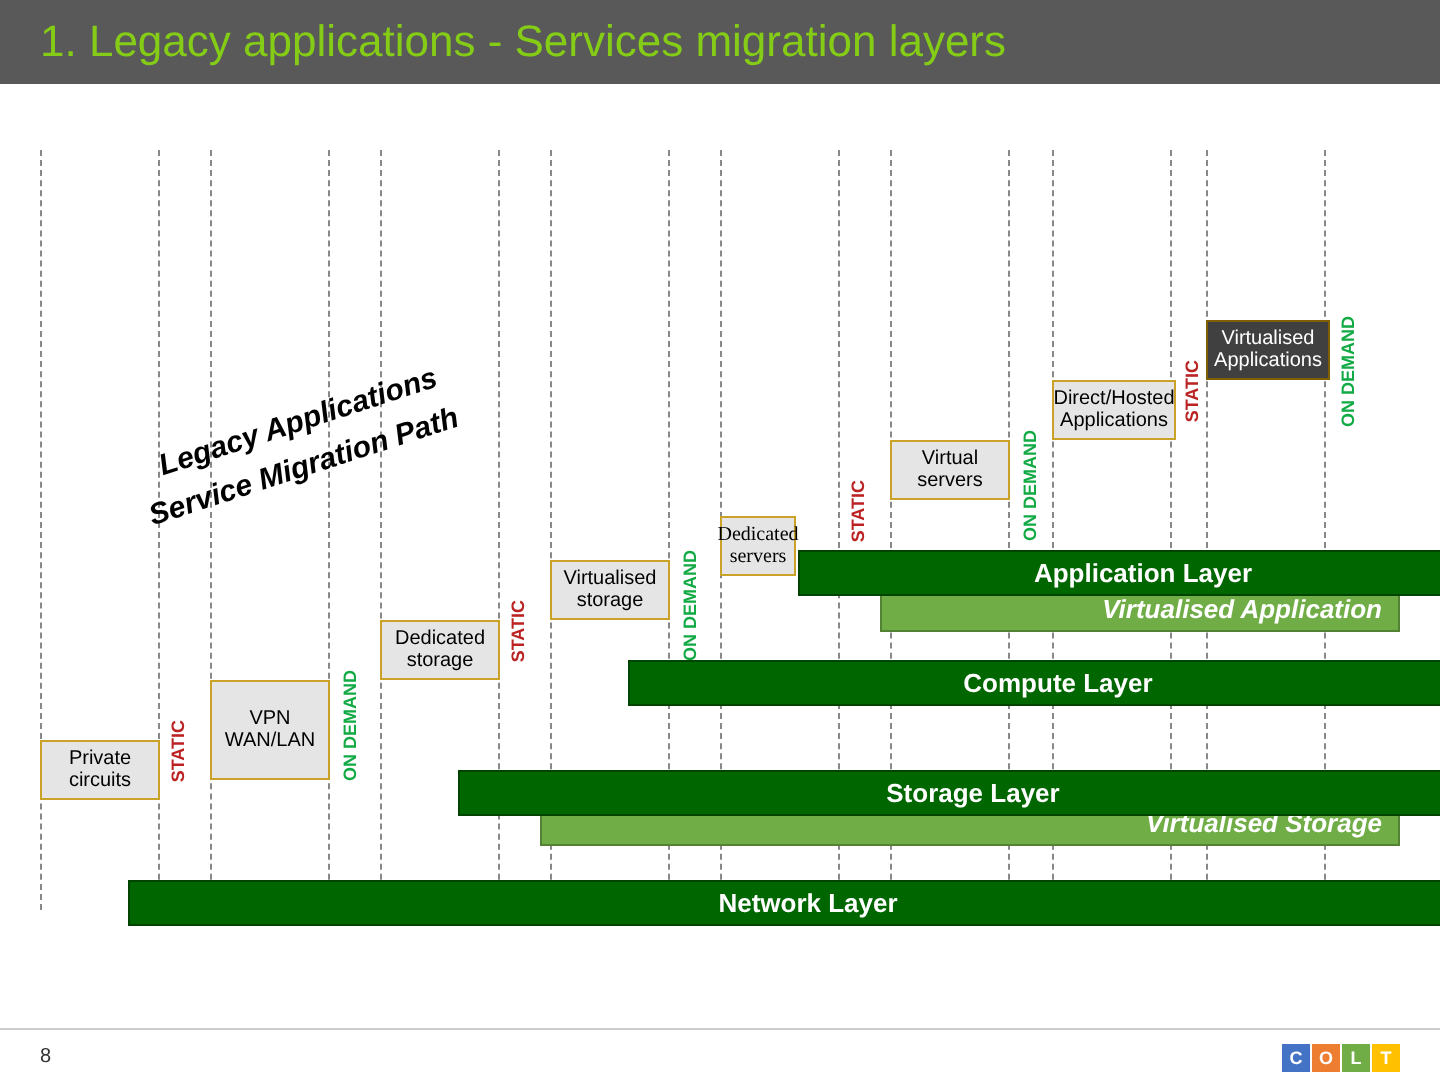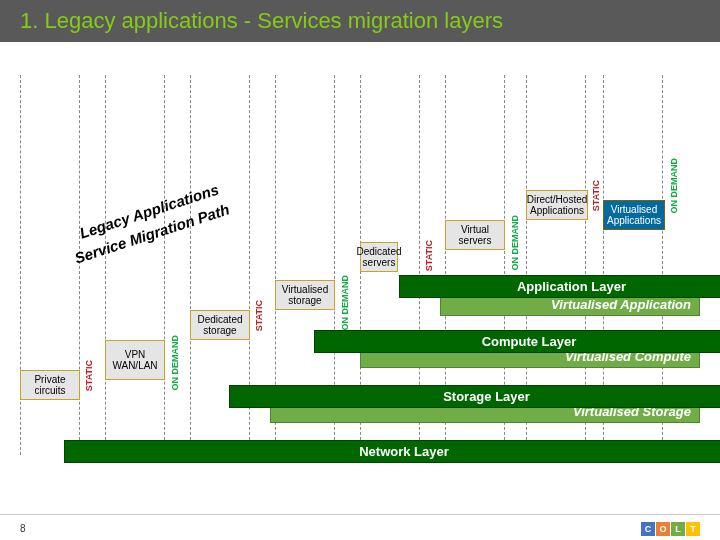--- a/index.html
+++ b/index.html
@@ -10,21 +10,21 @@
   .canvas { position: absolute; top: 50px; left: 0; width: 720px; height: 440px; }
   
   .dashed-col { position: absolute; border-left: 1px dashed #888; border-right: 1px dashed #888; top: 25px; height: 380px; }
   
   .vlabel { position: absolute; writing-mode: vertical-rl; transform: rotate(180deg); font-size: 9px; font-weight: bold; }
   .vlabel.static { color: #b22; }
   .vlabel.ondemand { color: #1a4; }
   
   .box { position: absolute; font-size: 10px; text-align: center; display: flex; align-items: center; justify-content: center; line-height: 1.1; }
   .box.yellow { background: #e5e5e5; border: 1px solid #c9a227; }
-  .box.brown { background: #0369a1; color: #fff; border: 1px solid #7f6000; margin-top: 40px; }
+  .box.brown { background: #404040; color: #fff; border: 1px solid #7f6000; }
   
   .layer-band { position: absolute; background: #006600; color: #fff; font-size: 13px; font-weight: bold; text-align: center; padding: 3px 0; border: 1px solid #004400; margin-left: 44px; }
   .virt-band { position: absolute; background: #70ad47; color: #fff; font-size: 13px; font-style: italic; font-weight: bold; text-align: right; padding: 3px 8px; border: 1px solid #548235; margin-top: 43px; }
   
   .diag-text { position: absolute; font-weight: bold; font-style: italic; font-size: 15px; transform: rotate(-18deg); transform-origin: left center; color: #000; }
   
   .footer { position: absolute; bottom: 0; left: 0; width: 720px; height: 26px; border-top: 1px solid #ccc; background: #fff; }
   .page-num { position: absolute; left: 20px; bottom: 6px; font-size: 10px; color: #333; }
   .logo { position: absolute; right: 20px; bottom: 4px; display: flex; gap: 1px; }
   .logo span { width: 14px; height: 14px; display: inline-flex; align-items: center; justify-content: center; color: #fff; font-size: 9px; font-weight: bold; }
@@ -42,45 +42,44 @@
   <div class="dashed-col" style="left:275px; width:60px;"></div>
   <div class="dashed-col" style="left:360px; width:60px;"></div>
   <div class="dashed-col" style="left:445px; width:60px;"></div>
   <div class="dashed-col" style="left:526px; width:60px;"></div>
   <div class="dashed-col" style="left:603px; width:60px;"></div>
 
   <div class="diag-text" style="left:80px; top:175px;">Legacy Applications</div>
   <div class="diag-text" style="left:75px; top:200px;">Service Migration Path</div>
 
   <div class="box yellow" style="left:20px; top:320px; width:60px; height:30px;">Private circuits</div>
-  <div class="box yellow" style="left:105px; top:290px; width:60px; height:40px;">VPN WAN/LAN</div>
+  <div class="box yellow" style="left:105px; top:290px; width:60px; height:50px;">VPN WAN/LAN</div>
 
   <div class="box yellow" style="left:190px; top:260px; width:60px; height:30px;">Dedicated storage</div>
   <div class="box yellow" style="left:275px; top:230px; width:60px; height:30px;">Virtualised storage</div>
 
-  <div class="box yellow" style="left:360px; top:192px; width:38px; height:30px;">Dedicated servers</div>
+  <div class="box yellow" style="left:360px; top:208px; width:38px; height:30px;font-family:Liberation Serif, serif;">Dedicated servers</div>
   <div class="box yellow" style="left:445px; top:170px; width:60px; height:30px;">Virtual servers</div>
 
   <div class="box yellow" style="left:526px; top:140px; width:62px; height:30px;">Direct/Hosted Applications</div>
   <div class="box brown" style="left:603px; top:110px; width:62px; height:30px;">Virtualised Applications</div>
 
   <div class="vlabel static" style="left:84px; top:310px;">STATIC</div>
   <div class="vlabel ondemand" style="left:170px; top:285px;">ON DEMAND</div>
 
   <div class="vlabel static" style="left:254px; top:250px;">STATIC</div>
   <div class="vlabel ondemand" style="left:340px; top:225px;">ON DEMAND</div>
 
   <div class="vlabel static" style="left:424px; top:190px;">STATIC</div>
   <div class="vlabel ondemand" style="left:510px; top:165px;">ON DEMAND</div>
 
   <div class="vlabel static" style="left:591px; top:130px;">STATIC</div>
   <div class="vlabel ondemand" style="left:669px; top:108px;">ON DEMAND</div>
 
   <div class="virt-band" style="left:440px; top:200px; width:260px;">Virtualised Application</div>
-  <div class="virt-band" style="left:360px; top:252px; width:340px;">Virtualised Compute</div>
   <div class="virt-band" style="left:270px; top:307px; width:430px;">Virtualised Storage</div>
 
   <div class="layer-band" style="left:355px; top:225px; width:345px;">Application Layer</div>
   <div class="layer-band" style="left:270px; top:280px; width:430px;">Compute Layer</div>
   <div class="layer-band" style="left:185px; top:335px; width:515px;">Storage Layer</div>
   <div class="layer-band" style="left:20px; top:390px; width:680px;">Network Layer</div>
 
 </div>
 
 <div class="footer">

